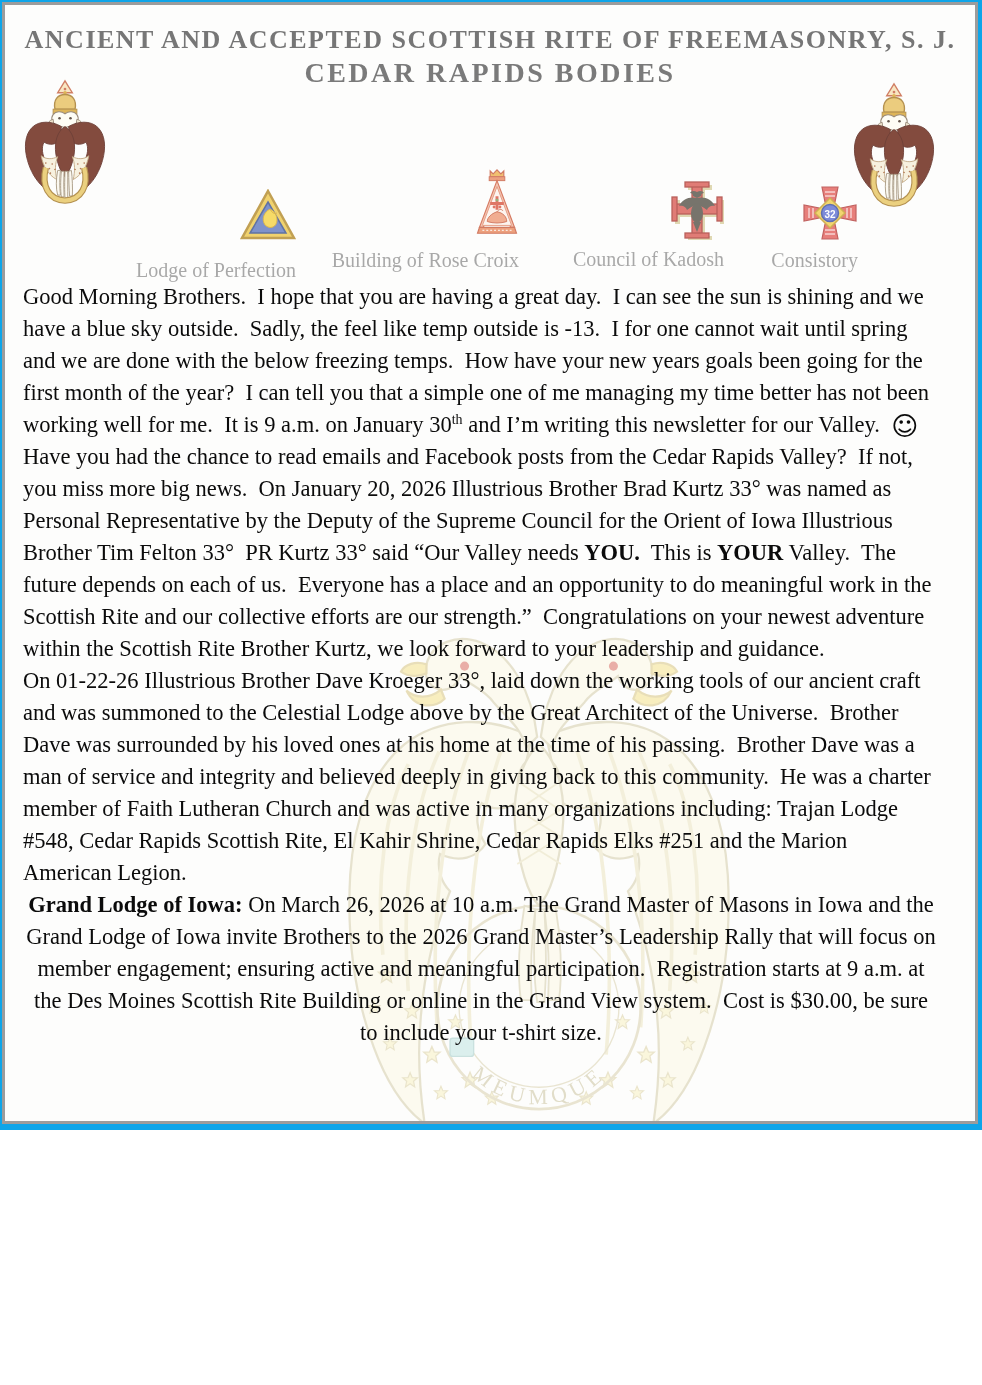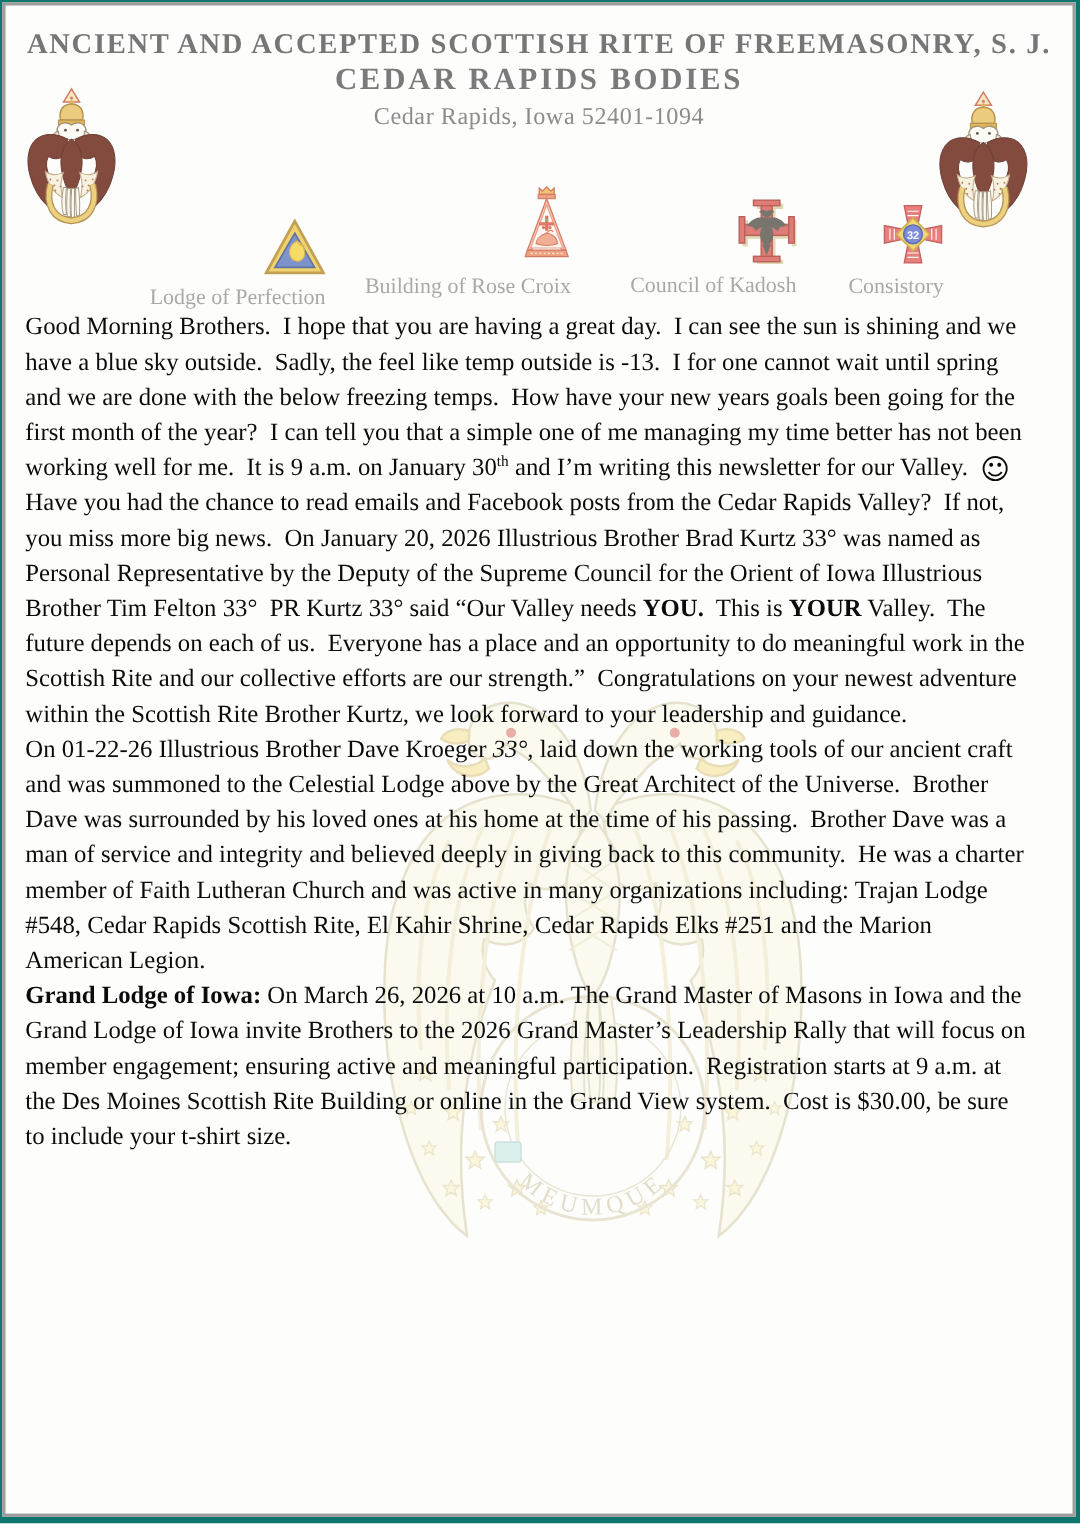--- a/index.html
+++ b/index.html
@@ -1,47 +1,47 @@
 <!DOCTYPE html>
 <html><head>
 <meta charset="utf-8">
 <style>
   html,body{margin:0;padding:0;background:#ffffff;}
-  .outer{width:982px;height:1385px;box-sizing:border-box;background:#0f766e;padding:2px 4px 6px 2px;}
+  .outer{width:982px;height:1130px;box-sizing:border-box;background:#0ea5e9;padding:2px 4px 6px 2px;}
   .page{position:relative;width:100%;height:100%;box-sizing:border-box;border:3px solid #9c9c9c;
         background:#fdfdfc;overflow:hidden;font-family:"Liberation Serif",serif;}
   
   .masthead{position:relative;height:256px;}
   .org1{margin-top:20px;text-align:center;font-size:26px;font-weight:bold;letter-spacing:1.5px;color:#767676;}
   .org2{margin-top:2px;text-align:center;font-size:28px;font-weight:bold;letter-spacing:2.5px;color:#7a7a7a;}
   .addr{text-align:center;font-size:22px;color:#8c8c8c;letter-spacing:.5px;margin-top:4px;}
   .addr.first{margin-top:7px;}
   .eagle{position:absolute;width:92px;height:128px;opacity:.85;}
   .eagle-left{left:14px;top:54px;}
   .eagle-right{left:843px;top:57px;}
   .bcol{position:absolute;display:flex;flex-direction:column;align-items:flex-end;opacity:.8;}
-  .bc0{left:113px;top:156px;width:178px;}
+  .bc0{left:113px;top:146px;width:178px;gap:10px;}
   .bc1{left:306px;top:141px;width:208px;}
   .bc2{left:541px;top:145px;width:178px;}
   .bc3{left:731px;top:146px;width:122px;}
   .embox{height:70px;display:flex;align-items:flex-end;justify-content:center;}
   .bc1 .embox{height:75px;}
   .blabel{margin-top:8px;font-size:20px;color:#949494;white-space:nowrap;}
   
   .title{margin:26px 0 0;text-align:center;font-family:"Liberation Sans",sans-serif;font-weight:400;
          font-size:46px;color:#101010;letter-spacing:.5px;}
   
   .content{position:relative;z-index:1;padding:0 36px 0 18px;font-size:22.5px;line-height:32px;color:#0b0b0b;}
   .content p{margin:0;white-space:pre-wrap;}
   .p-intro{margin-top:39px;}
   .p-valley{margin-top:45px;}
   .p-bphead{margin-top:33px;font-weight:bold;}
-  .p-gl{margin-top:52px;}
+  .p-gl{margin-top:52px;text-align:center;}
   .b{font-weight:bold;margin-top:27px;}
-  .i{font-style:italic;text-align:right;}
+  .i{text-align:right;}
   .smiley{font-family:"DejaVu Sans",sans-serif;font-size:26px;line-height:1;vertical-align:-3px;}
   sup{font-size:.62em;line-height:0;}
   
   .watermark{position:absolute;left:298px;top:552px;width:472px;height:614px;opacity:.4;z-index:0;pointer-events:none;}
 </style>
 </head>
 <body>
 
 <div class="outer">
 <div class="page">
@@ -89,21 +89,20 @@
         <path d="M29 97 C24 117 32 132 50 133 C68 132 76 117 71 97" fill="none" stroke="#e8c96a" stroke-width="4.5"></path>
       </g>
     </svg>
 
     <svg class="eagle eagle-right" viewBox="0 0 100 140">
       <use href="#eagle33"></use>
     </svg>
 
     <div class="org1">ANCIENT AND ACCEPTED SCOTTISH RITE OF FREEMASONRY, S. J.</div>
     <div class="org2">CEDAR RAPIDS BODIES</div>
-    <div class="addr">Cedar Rapids, Iowa 52401-1094</div>
 
     <div class="bcol bc0">
       <div class="embox">
         <svg width="56" height="52" viewBox="0 0 56 52">
           <path d="M28 2 L54 49 L2 49 Z" fill="#edc84b" stroke="#b3892a" stroke-width="2.5"></path>
           <path d="M28 13 L46 44 L10 44 Z" fill="#5f78bf" stroke="#39508f" stroke-width="1.5"></path>
           <path d="M30 20 C24 23 21 30 25 36 C30 41 37 38 37 31 C37 26 34 22 30 20 Z" fill="#f5d342" stroke="#cfa428" stroke-width="1"></path>
           <path d="M30 20 C32 24 34 25 37 24" stroke="#cfa428" fill="none" stroke-width="1"></path>
         </svg>
       </div>

